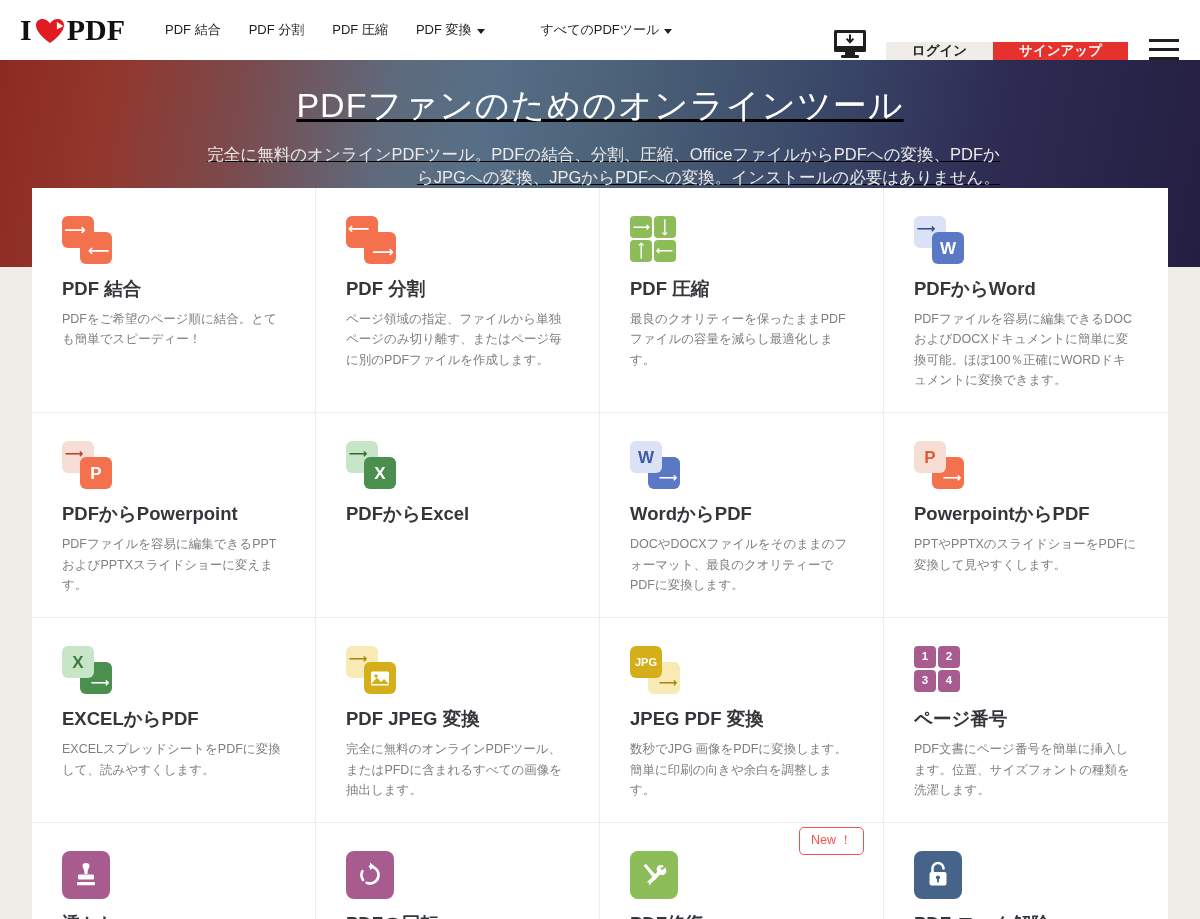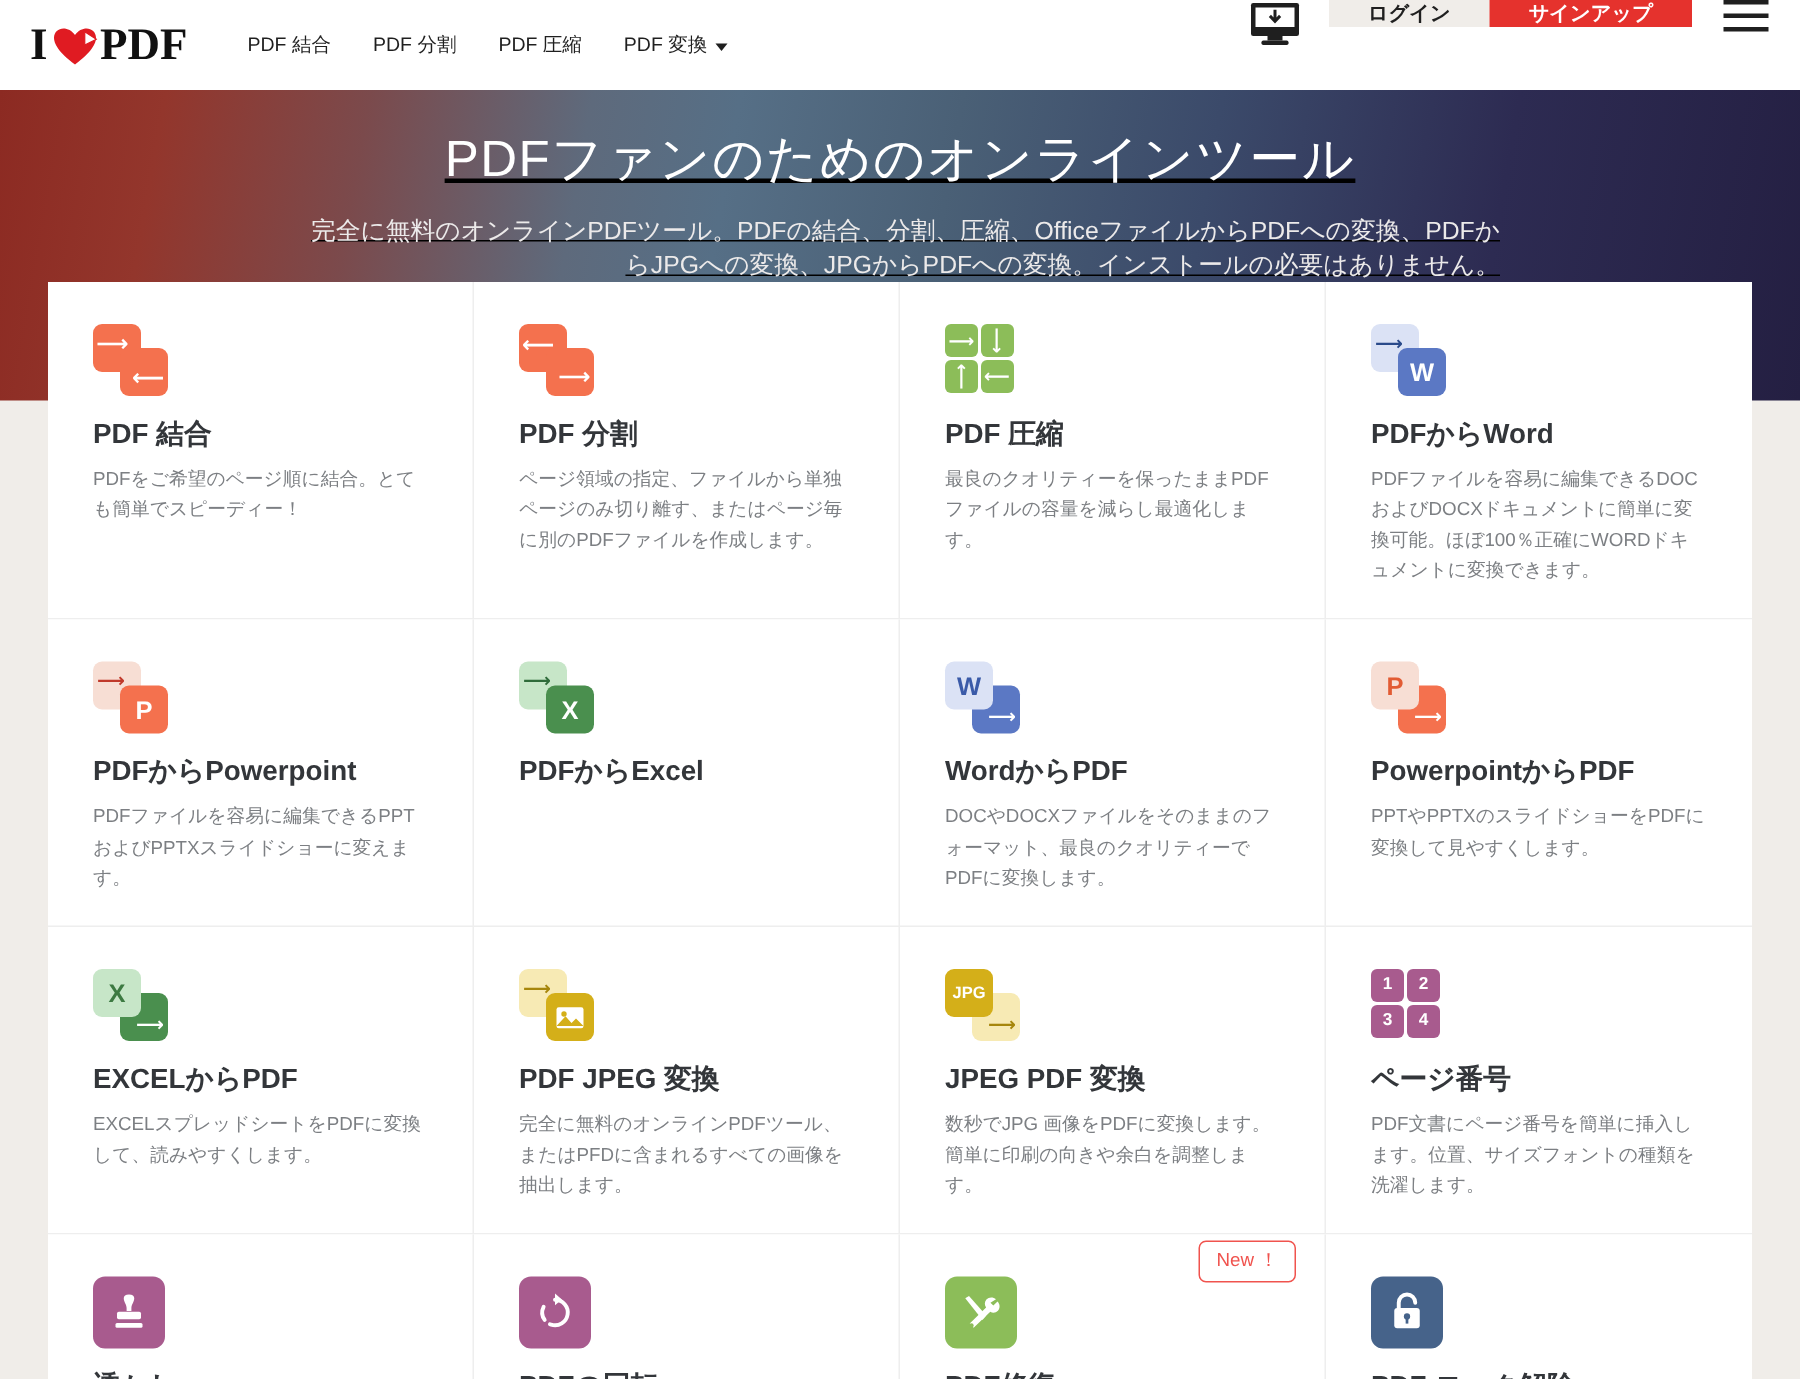--- a/index.html
+++ b/index.html
@@ -56,21 +56,21 @@
     display: inline-block;
     width: 0; height: 0;
     border-left: 4.5px solid transparent;
     border-right: 4.5px solid transparent;
     border-top: 5.5px solid #1f1f1f;
     position: relative; top: 1px;
   }
 
   .header-right {
     margin-left: auto;
-    display: flex; align-items: flex-start;
+    display: flex; align-items: flex-end;
   }
   .desktop-btn {
     width: 72px;
     display: flex; align-items: center; justify-content: center;
     cursor: pointer;
   }
   .login-btn {
     background: #f0ede9;
     display: flex; align-items: center; justify-content: center;
     padding: 0 26px;
@@ -245,20 +245,24 @@
     <div class="nav-item">
       <span>PDF 分割</span>
     </div>
     <div class="nav-item">
       <span>PDF 圧縮</span>
     </div>
     <div class="nav-item">
       <span>PDF 変換</span>
       <i class="caret"></i>
     </div>
+    <div class="nav-item spaced">
+      <span>すべてのPDFツール</span>
+      <i class="caret"></i>
+    </div>
   </div>
 
   <div class="header-right">
     <div class="desktop-btn">
       <svg width="36" height="32" viewBox="0 0 36 32">
         <rect x="2" y="2" width="32" height="22" rx="1.5" fill="#1f1f1f"></rect>
         <rect x="5" y="5" width="26" height="13" fill="#ffffff"></rect>
         <path d="M18 6.5 L18 13.5 M14.6 10.6 L18 14.2 L21.4 10.6" stroke="#1f1f1f" stroke-width="2" fill="none"></path>
         <rect x="13" y="24" width="10" height="3" fill="#1f1f1f"></rect>
         <rect x="9" y="27" width="18" height="3" rx="1.2" fill="#1f1f1f"></rect>

